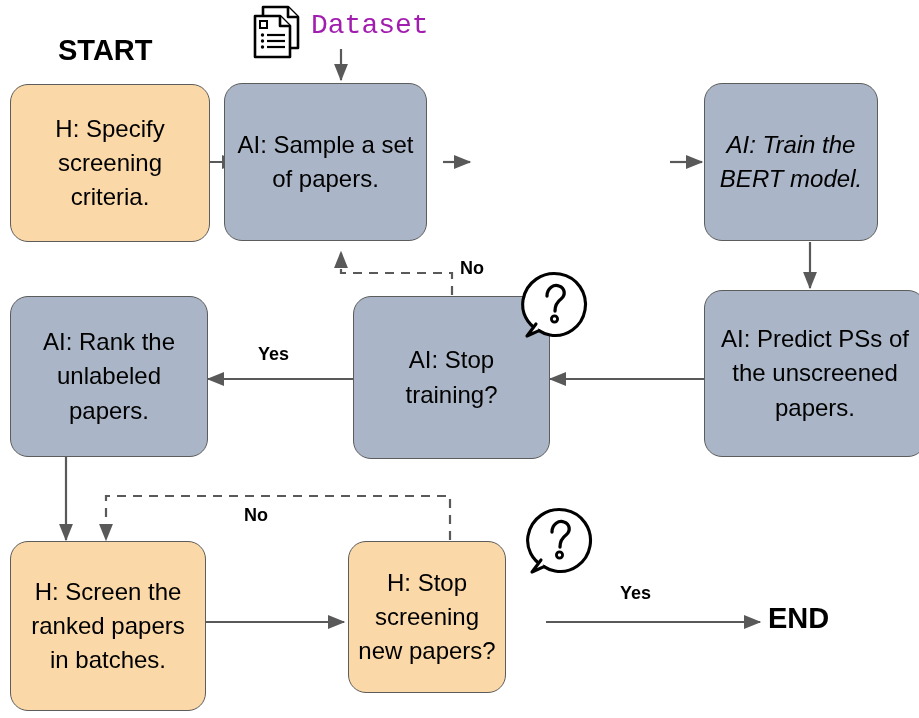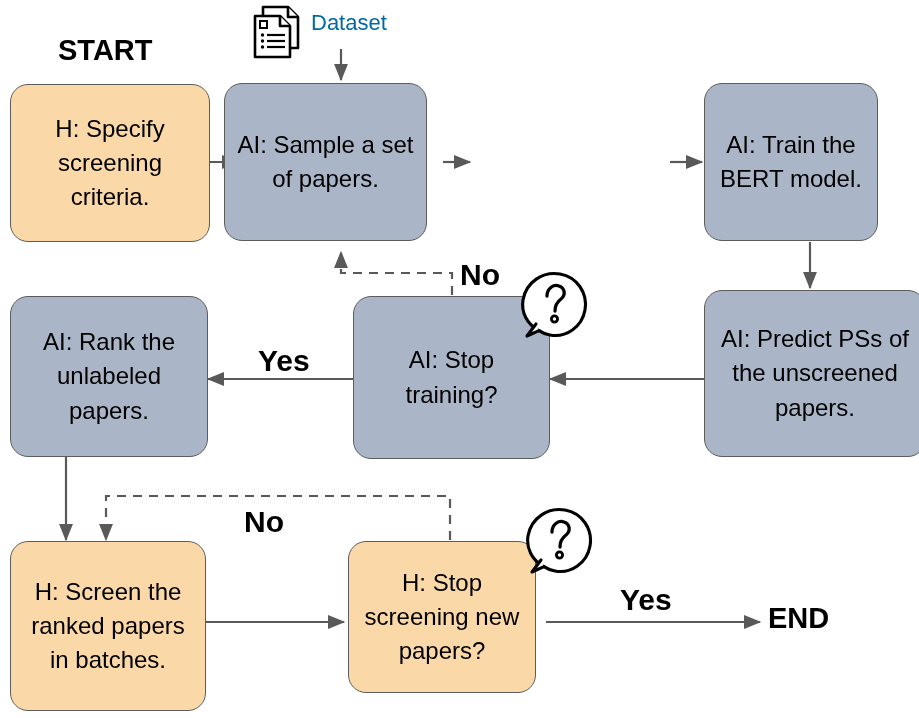--- a/index.html
+++ b/index.html
@@ -39,40 +39,41 @@
     line-height: 1.42;
     color: #000000;
     padding: 4px 8px;
     z-index: 2;
   }
   .node.human { background: #fad8a7; }
   .node.ai    { background: #aab6c7; }
 
   .edge-label {
     position: absolute;
-    font-size: 30px;
+    font-size: 18px;
     font-weight: bold;
     color: #000000;
     white-space: nowrap;
     z-index: 3;
   }
   .term-label {
     position: absolute;
     font-size: 29px;
     font-weight: bold;
     color: #000000;
     white-space: nowrap;
     z-index: 3;
   }
   .io-label {
     position: absolute;
-    font-size: 22px;
-    color: #0369a1;
+    font-size: 28px;
+    color: #a21caf;
     white-space: nowrap;
     z-index: 3;
+    font-family: Liberation Mono, monospace;
   }
   .icon-box {
     position: absolute;
     z-index: 4;
   }
 </style>
 </head>
 <body>
 
 <div id="canvas">
@@ -137,41 +138,41 @@
 
   <div class="node human" style="left:10px; top:84px; width:200px; height:158px;">
     <span>H: Specify screening criteria.</span>
   </div>
 
   <div class="node ai" style="left:224px; top:83px; width:203px; height:158px;">
     <span>AI: Sample a set of papers.</span>
   </div>
 
 
-  <div class="node ai" style="left:704px; top:83px; width:174px; height:158px;">
+  <div class="node ai" style="left:704px; top:83px; width:174px; height:158px;font-style:italic;">
     <span>AI: Train the BERT model.</span>
   </div>
 
   <div class="node ai" style="left:704px; top:290px; width:222px; height:167px;">
     <span>AI: Predict PSs of the unscreened papers.</span>
   </div>
 
   <div class="node ai" style="left:353px; top:296px; width:197px; height:163px;">
     <span>AI: Stop training?</span>
   </div>
 
   <div class="node human" style="left:10px; top:541px; width:196px; height:170px;">
     <span>H: Screen the ranked papers in batches.</span>
   </div>
 
   <div class="node ai" style="left:10px; top:296px; width:198px; height:161px;">
     <span>AI: Rank the unlabeled papers.</span>
   </div>
 
-  <div class="node human" style="left:348px; top:541px; width:188px; height:152px;">
+  <div class="node human" style="left:348px; top:541px; width:158px; height:152px;">
     <span>H: Stop screening new papers?</span>
   </div>
 
   <div class="icon-box" style="left:518px; top:268px; width:76px; height:76px;">
     <svg width="76" height="76" viewBox="0 0 76 76">
       <path d="M20,62 C9,56 3,44 5,32 C8,14 25,3 42,6 C59,9 70,25 67,42 C64,59 48,70 32,67 C28,66.3 24,64.6 21,62.6" fill="#ffffff" stroke="#000000" stroke-width="3.1" stroke-linecap="round"></path>
       <path d="M21,62.6 L9,68 L18,56" fill="#ffffff" stroke="#000000" stroke-width="3.1" stroke-linejoin="round" stroke-linecap="round"></path>
       <path d="M29,28 C29,20 36,16 41,18 C47,20 48,27 43,31 C39,34 37,37 37,43" fill="none" stroke="#000000" stroke-width="3.3" stroke-linecap="round"></path>
       <circle cx="36.5" cy="51" r="3.1" fill="none" stroke="#000000" stroke-width="2.8"></circle>
     </svg>

